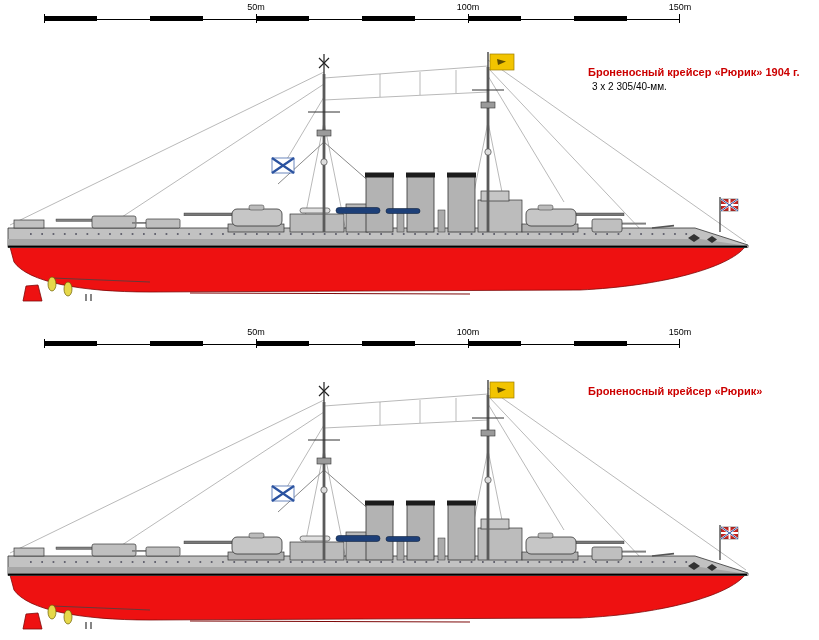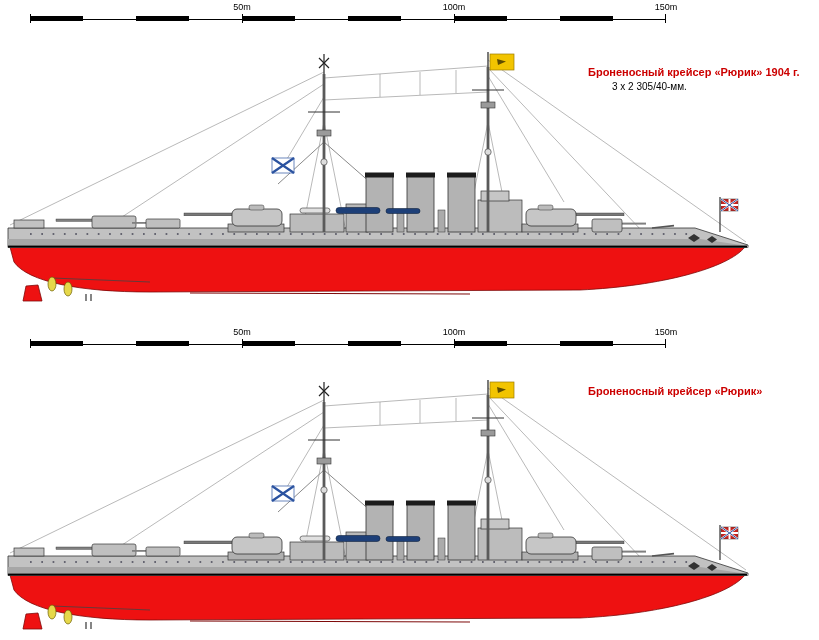--- a/index.html
+++ b/index.html
@@ -3,37 +3,37 @@
 <meta charset="utf-8">
 <style>
   html,body{margin:0;padding:0;background:#fff}
   .page{position:relative;width:819px;height:640px;background:#fff;overflow:hidden;
         font-family:"Liberation Sans",sans-serif}
   .drawing{position:absolute;left:0;width:819px}
   #d1{top:0;height:325px}
   #d2{top:325px;height:315px}
 
   
-  .scalebar{position:absolute;left:30px;top:14px;width:636px;height:8px}
+  .scalebar{position:absolute;left:44px;top:14px;width:636px;height:8px}
   .sb-line{position:absolute;left:0;top:5px;width:636px;height:1px;background:#000}
   .sb-b{position:absolute;top:2px;height:5px;width:53px;background:#000}
   .sb-t{position:absolute;top:0;width:1px;height:9px;background:#000}
   .sb-label{position:absolute;top:-12px;transform:translateX(-50%);
             font-size:9px;color:#000;white-space:nowrap}
 
   
   .ship{position:absolute;left:0;top:42px;width:770px;height:265px}
   #d2 .ship{top:45px}
 
   
   .caption{position:absolute;left:588px;width:228px}
   #d1 .caption{top:66px}
   #d2 .caption{top:60px}
   .cap-title{font-size:11px;font-weight:bold;color:#cc0000;white-space:nowrap}
-  .cap-sub{font-size:10px;color:#000;margin-top:3px;margin-left:24px;white-space:nowrap}
+  .cap-sub{font-size:10px;color:#000;margin-top:3px;margin-left:4px;white-space:nowrap}
 </style>
 </head>
 <body>
 
 <svg width="0" height="0" style="position:absolute" aria-hidden="true">
   <defs>
     <g id="ship-art">
 
       <g stroke="#8a8a8a" stroke-width="0.6" fill="none">
         <path d="M488,18 L746,200"></path>

